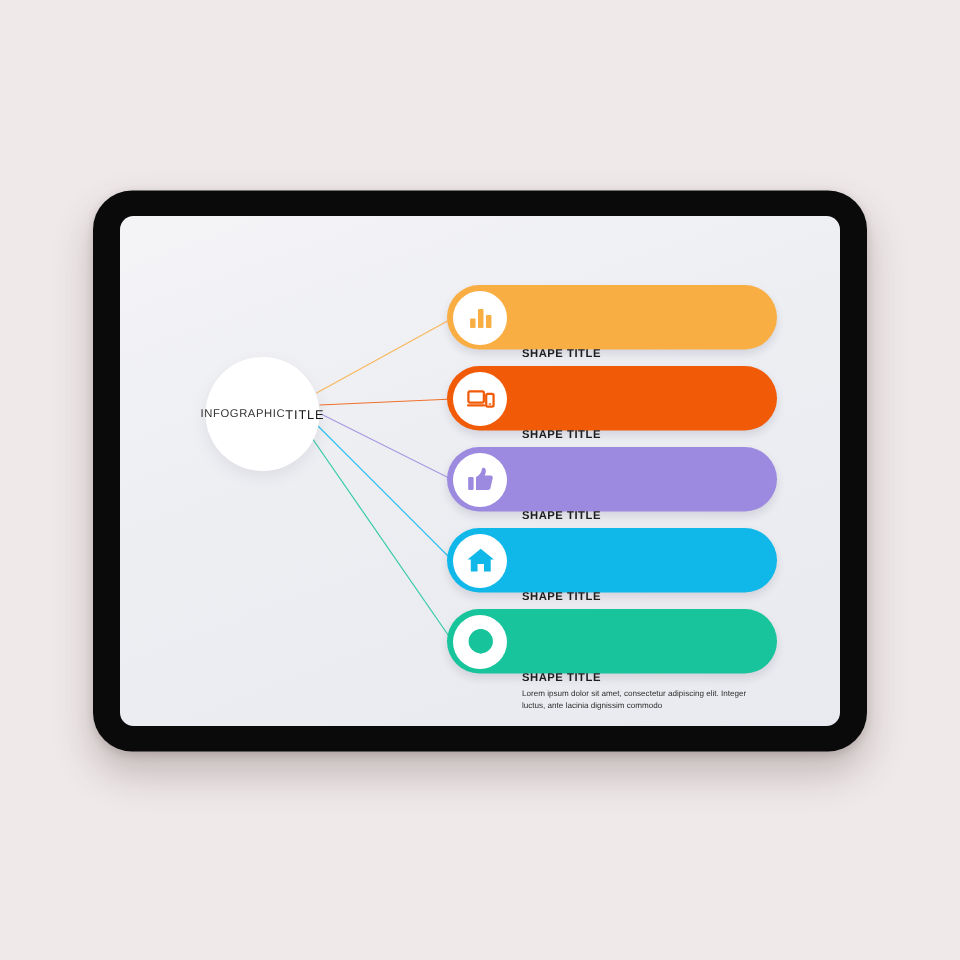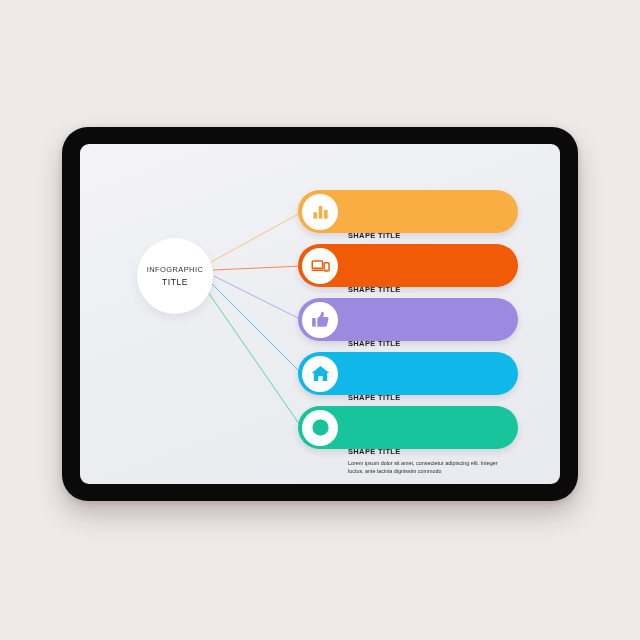--- a/index.html
+++ b/index.html
@@ -52,21 +52,21 @@
   .hub {
     position: absolute;
     left: 57px;
     top: 94px;
     width: 76px;
     height: 76px;
     border-radius: 50%;
     background: #ffffff;
     box-shadow: 0 4px 10px rgba(80,80,110,0.10);
     display: flex;
-    flex-direction: column;
+    flex-direction: row;
     align-items: center;
     justify-content: center;
     z-index: 3;
   }
   .hub-line1 {
     font-size: 7.5px;
     letter-spacing: 0.4px;
     color: #333333;
     line-height: 12px;
   }

